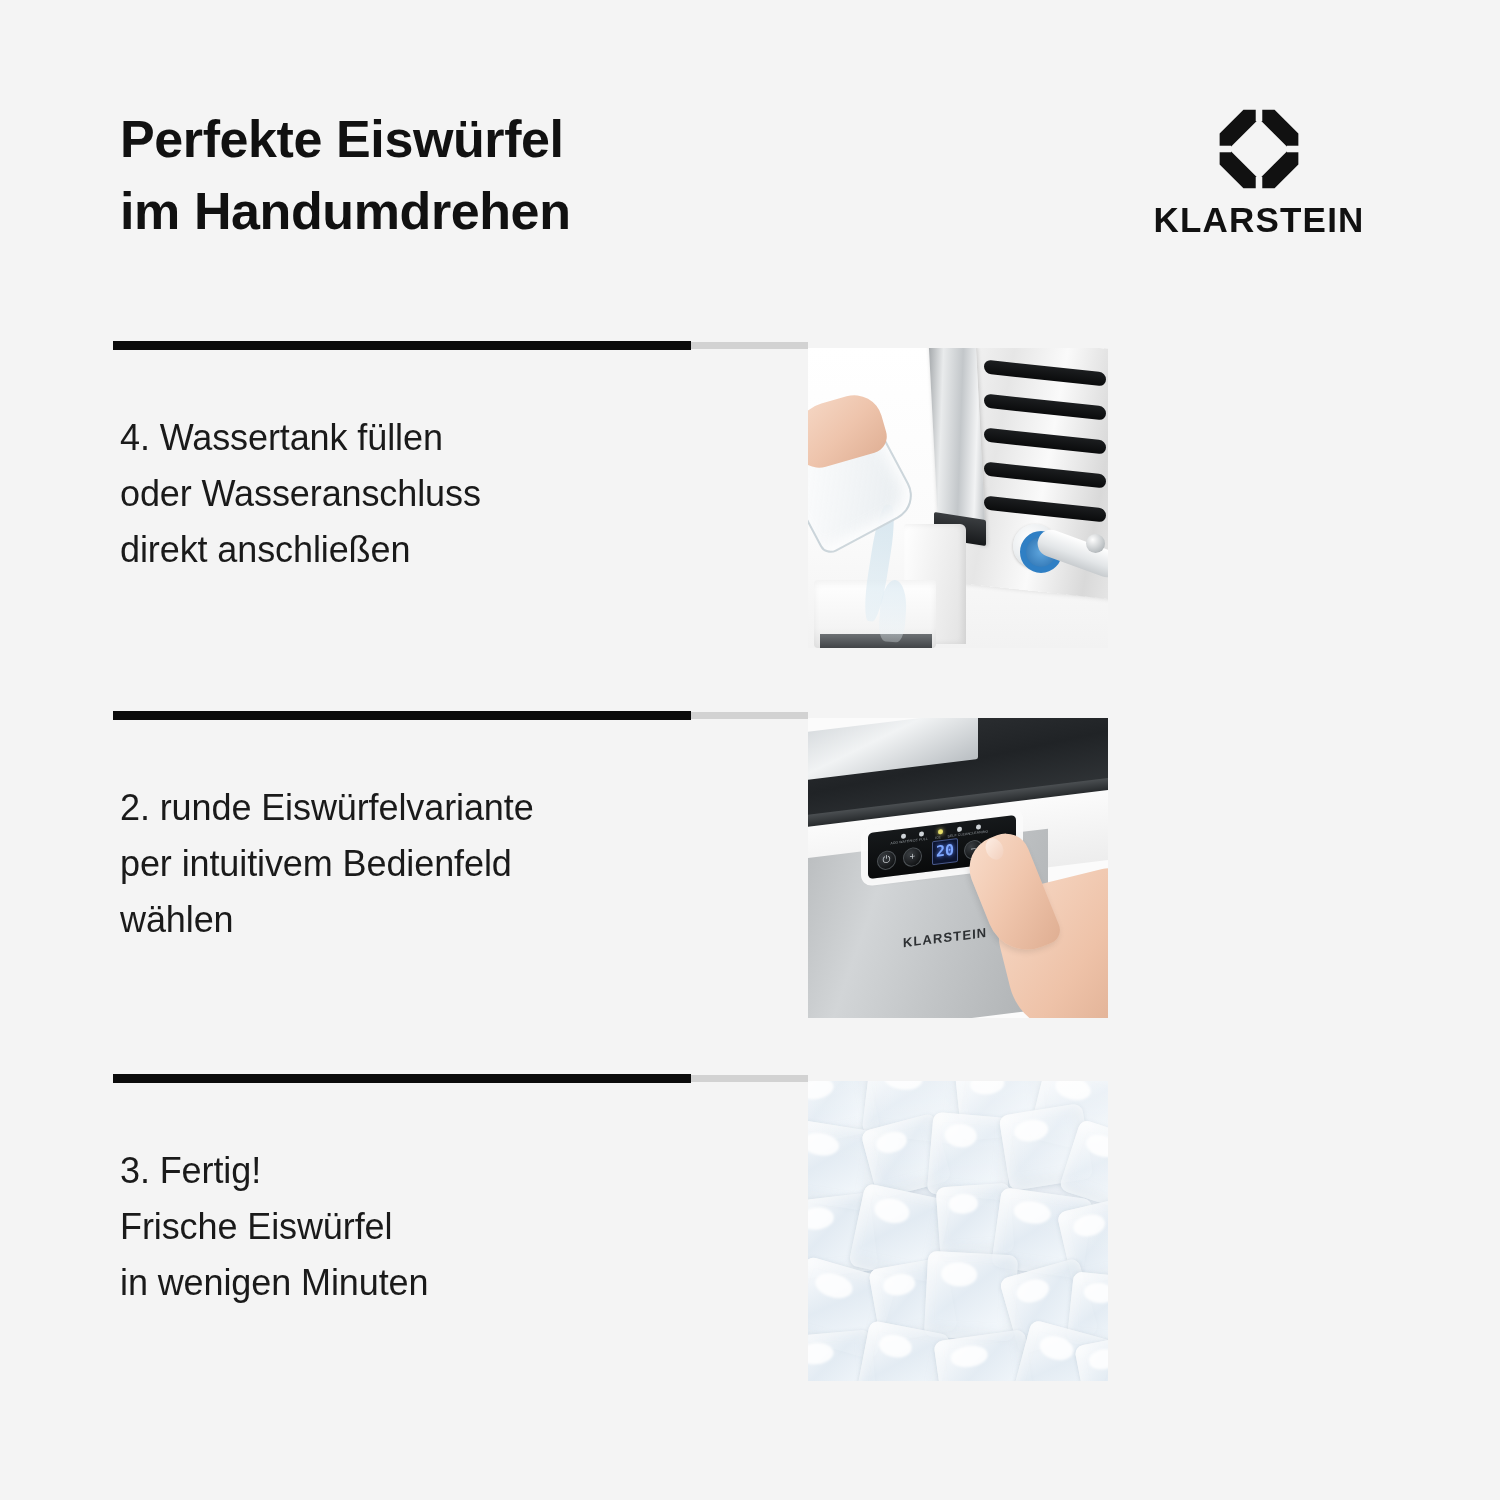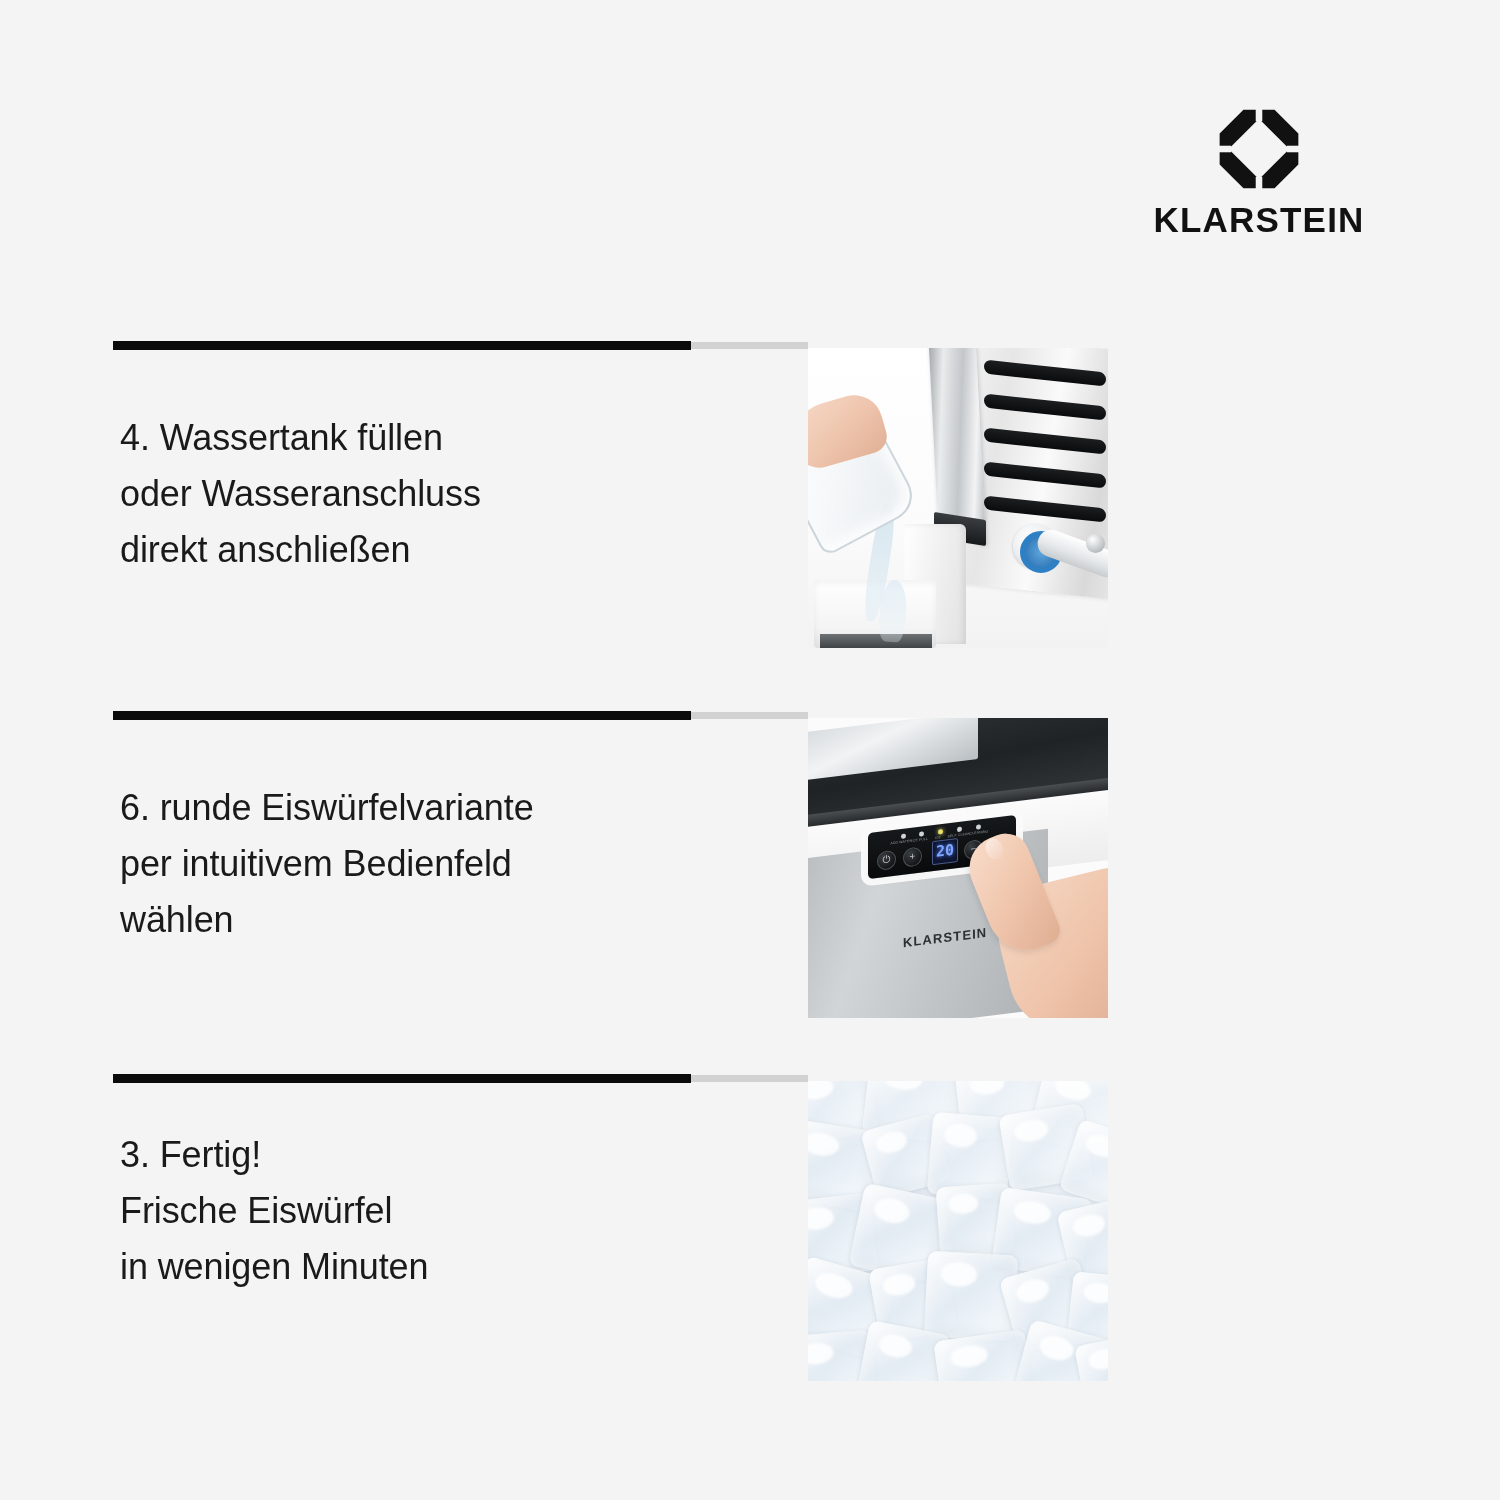--- a/index.html
+++ b/index.html
@@ -381,20 +381,22 @@
     inset: 0;
     background: linear-gradient(200deg, rgba(255,255,255,.35) 0%, rgba(255,255,255,0) 45%);
     pointer-events: none;
   }
 </style>
 </head>
 <body>
 
 <div class="header">
 
+  <div class="headline">Perfekte Eiswürfel
+im Handumdrehen</div>
 
   <div class="logo-block">
     <svg class="logo-mark" viewBox="0 0 100 100">
       <path d="M31 2 H69 L98 31 V69 L69 98 H31 L2 69 V31 Z
                M50 13 L13 50 L50 87 L87 50 Z" fill="#111111" fill-rule="evenodd"></path>
       <rect x="46" y="0" width="8" height="16" fill="#f4f4f4"></rect>
       <rect x="46" y="84" width="8" height="16" fill="#f4f4f4"></rect>
       <rect x="0" y="46" width="16" height="8" fill="#f4f4f4"></rect>
       <rect x="84" y="46" width="16" height="8" fill="#f4f4f4"></rect>
     </svg>
@@ -437,21 +439,21 @@
   </div>
 </div>
 
 <div class="step" style="top:711px;">
 
   <div class="divider">
     <div class="seg-dark"></div>
     <div class="seg-light"></div>
   </div>
 
-  <div class="step-text" style="top:69px;">6. runde Eiswürfelvariante
+  <div class="step-text" style="top:69px;">2. runde Eiswürfelvariante
 per intuitivem Bedienfeld
 wählen</div>
 
   <div class="photo" style="top:7px;">
     <div class="p2-bg"></div>
     <div class="p2-top"></div>
     <div class="p2-lidglass"></div>
     <div class="p2-edge"></div>
     <div class="p2-white"></div>
     <div class="p2-steel"></div>
@@ -483,21 +485,21 @@
   </div>
 </div>
 
 <div class="step" style="top:1074px;">
 
   <div class="divider">
     <div class="seg-dark"></div>
     <div class="seg-light"></div>
   </div>
 
-  <div class="step-text" style="top:53px;">3. Fertig!
+  <div class="step-text" style="top:69px;">3. Fertig!
 Frische Eiswürfel
 in wenigen Minuten</div>
 
   <div class="photo" style="top:7px;">
     <div class="p3-bg"></div>
 
     <div class="cube" style="left:-18px; top:-14px; width:84px;  height:72px;  transform:rotate(-12deg);"></div>
     <div class="cube" style="left:58px;  top:-22px; width:96px;  height:80px;  transform:rotate(7deg);"></div>
     <div class="cube" style="left:150px; top:-18px; width:86px;  height:74px;  transform:rotate(-6deg);"></div>
     <div class="cube" style="left:228px; top:-10px; width:90px;  height:78px;  transform:rotate(14deg);"></div>

